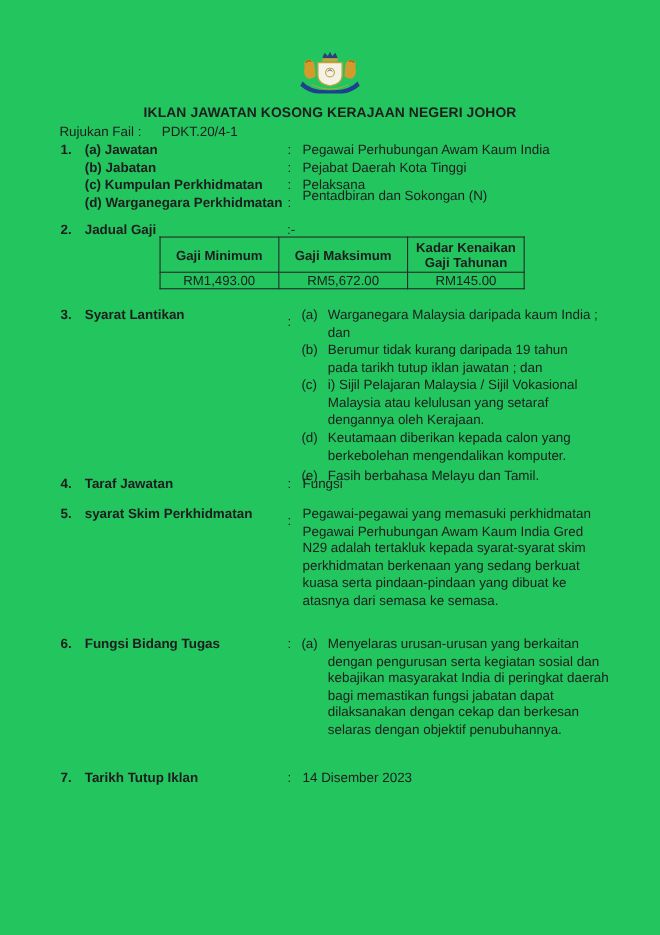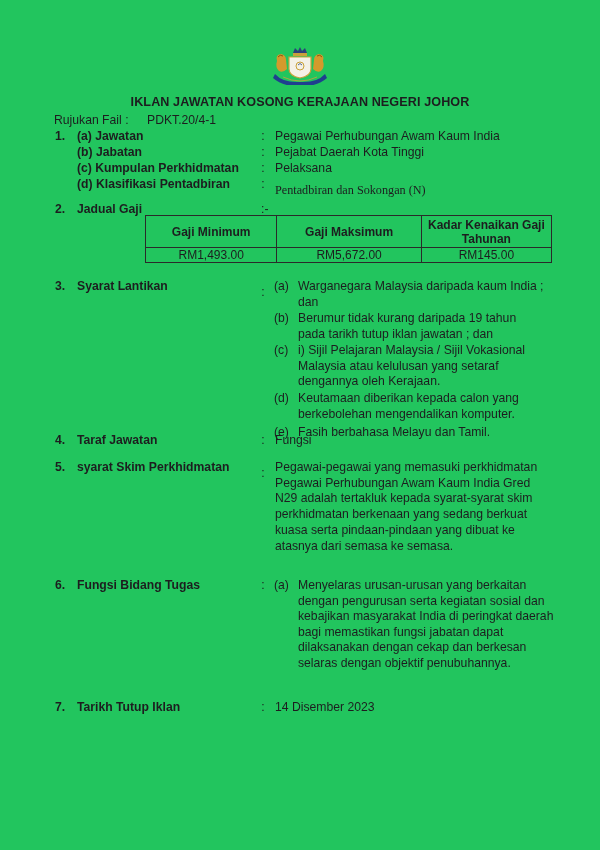--- a/index.html
+++ b/index.html
@@ -51,21 +51,21 @@
     .colon { position: absolute; width: 8px; text-align: center; }
     .lh { line-height: 15.6px; }
     .list-item { position: absolute; left: 274px; width: 290px; line-height: 15.6px; }
     .list-item .marker { position: absolute; left: 0; top: 0; }
     .list-item .text { margin-left: 24px; white-space: normal; }
 
     table.salary {
       position: absolute;
       left: 145px;
       top: 215px;
-      width: 407px;
+      width: 332px;
       border-collapse: collapse;
       font-size: 12px;
       border-radius: 14px;
     }
     table.salary th, table.salary td {
       border: 1.3px solid #2a2a2a;
       text-align: center;
       padding: 0;
     }
     table.salary th {
@@ -119,23 +119,23 @@
   <div class="abs" style="left:275px; top:129px;">Pegawai Perhubungan Awam Kaum India</div>
 
   <div class="abs bold" style="left:77px; top:145px;">(b) Jabatan</div>
   <div class="colon abs" style="left:259px; top:145px;">:</div>
   <div class="abs" style="left:275px; top:145px;">Pejabat Daerah Kota Tinggi</div>
 
   <div class="abs bold" style="left:77px; top:161px;">(c) Kumpulan Perkhidmatan</div>
   <div class="colon abs" style="left:259px; top:161px;">:</div>
   <div class="abs" style="left:275px; top:161px;">Pelaksana</div>
 
-  <div class="abs bold" style="left:77px; top:177px;">(d) Klasifikasi Pentadbiran</div>
+  <div class="abs bold" style="left:77px; top:177px;">(d) Warganegara Perkhidmatan</div>
   <div class="colon abs" style="left:259px; top:177px;">:</div>
-  <div class="abs" style="left:275px; top:183px;font-family:Liberation Serif, serif;">Pentadbiran dan Sokongan (N)</div>
+  <div class="abs" style="left:275px; top:171px;">Pentadbiran dan Sokongan (N)</div>
 
   <div class="abs num" style="left:55px; top:202px;">2.</div>
   <div class="abs bold" style="left:77px; top:202px;">Jadual Gaji</div>
   <div class="abs" style="left:261px; top:202px;">:-</div>
 
   <table class="salary">
     <tbody>
         <tr>
       <th class="col1">Gaji Minimum</th>
       <th class="col2">Gaji Maksimum</th>

